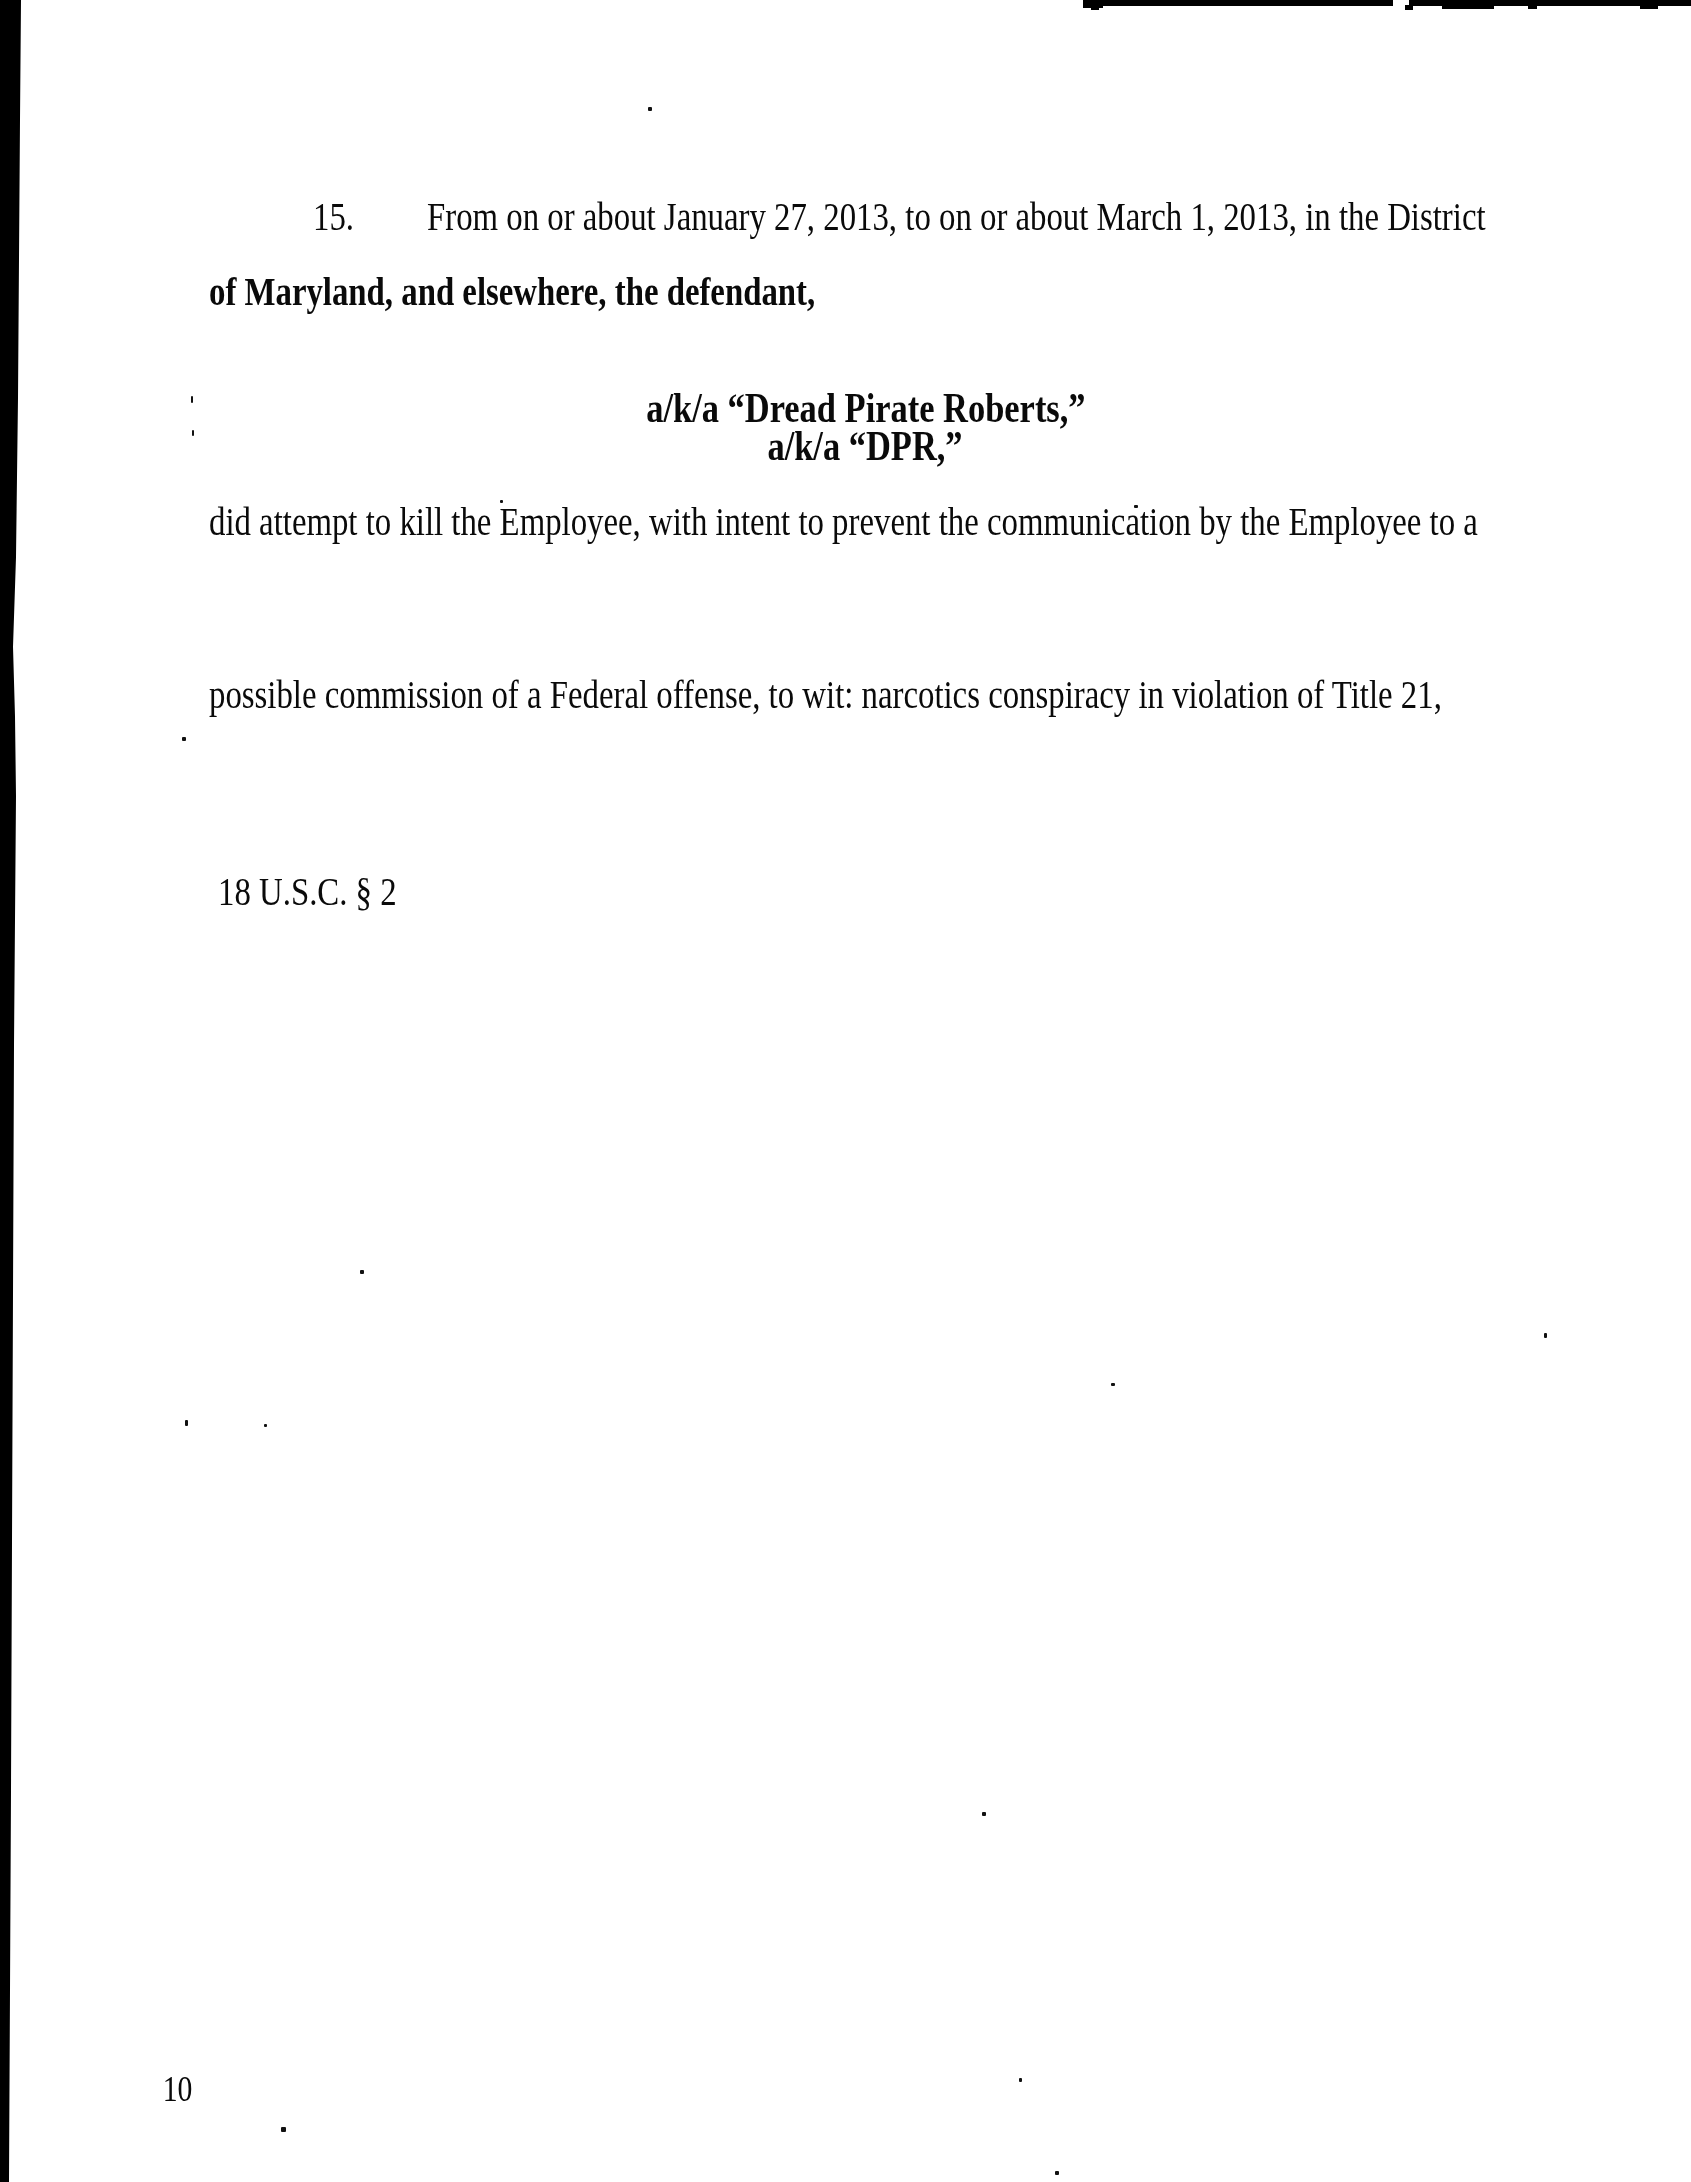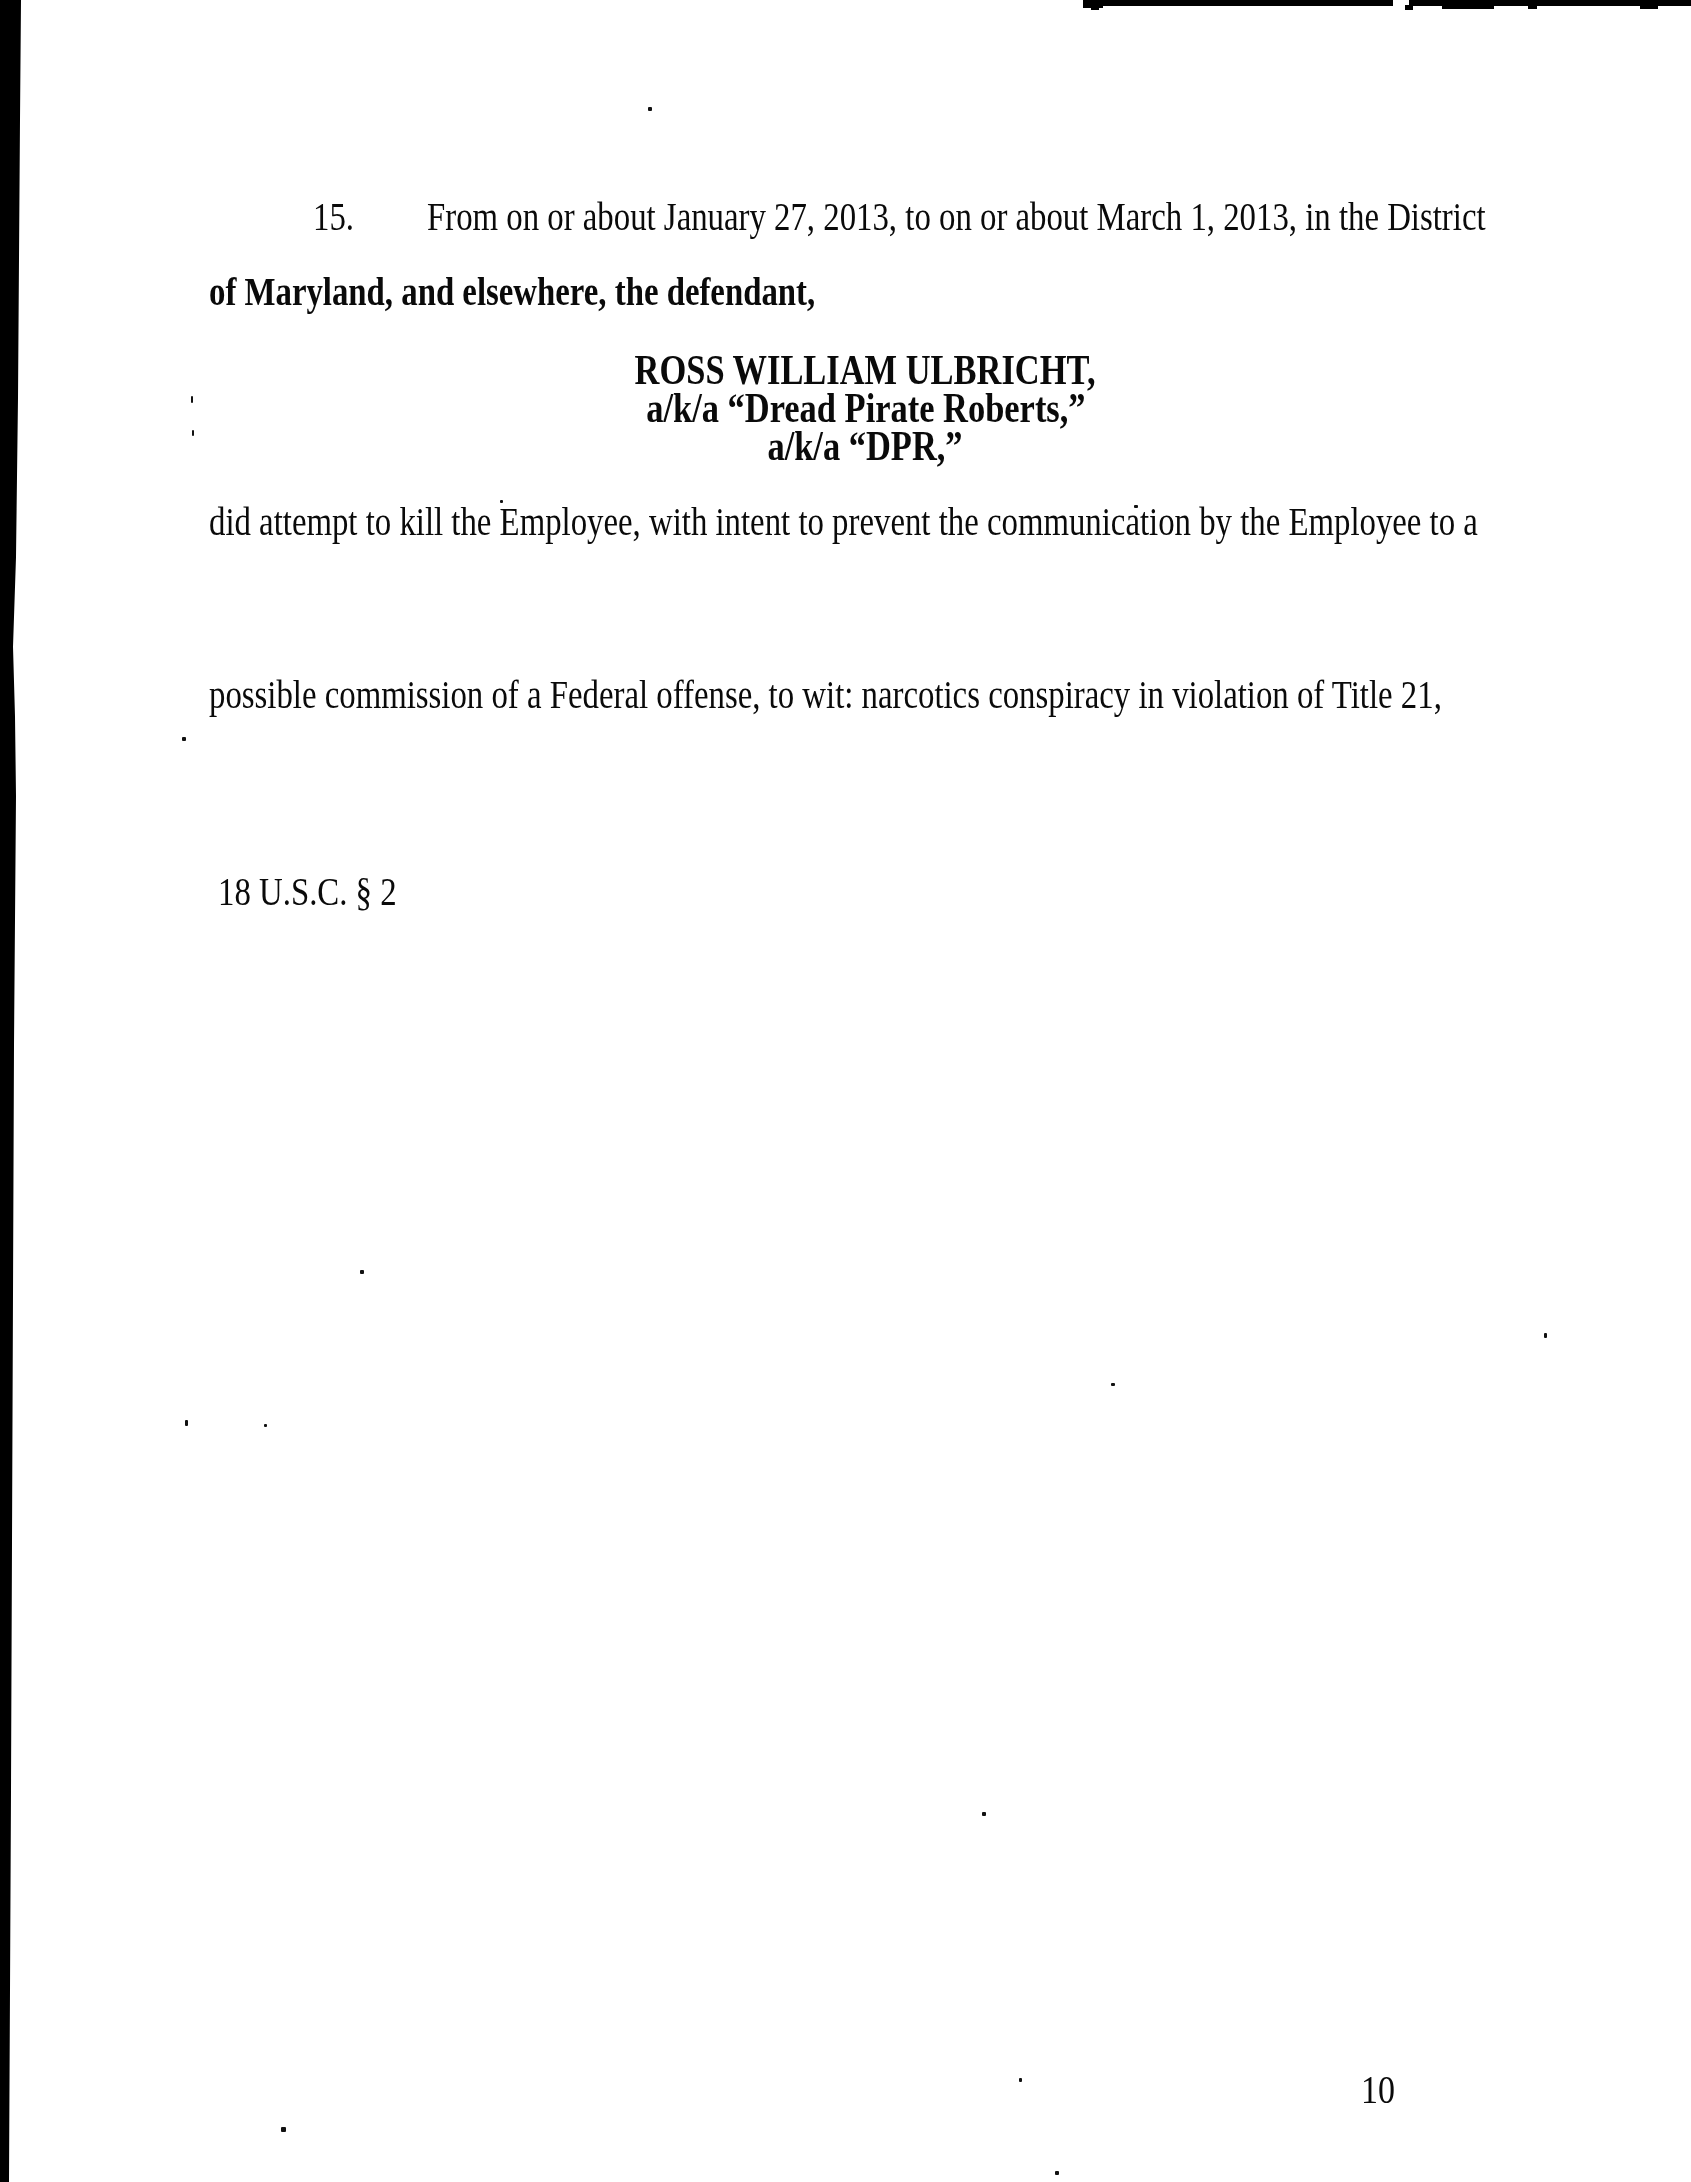--- a/index.html
+++ b/index.html
@@ -39,24 +39,24 @@
     white-space: nowrap;
   }
   .centerwrap .tx {
     display: inline-block;
     transform: scaleX(0.82);
     transform-origin: center center;
   }
   .bold { font-weight: bold; }
   .pagenumwrap {
     position: absolute;
-    left: 169px;
+    left: 160px;
     width: 1229px;
-    text-align: right;
-    font-size: 40px;
+    text-align: left;
+    font-size: 35px;
     line-height: 46px;
   }
   .pagenumwrap .tx {
     display: inline-block;
     transform: scaleX(0.85);
     transform-origin: center center;
   }
   
   .edge-band {
     position: absolute;
@@ -92,23 +92,20 @@
   </div>
 
   <div class="line" style="left:313px; top:194px;">
     <span class="tx">15.</span>
     <span class="tx" style="margin-left:54px;">From on or about January 27, 2013, to on or about March 1, 2013, in the District</span>
   </div>
   <div class="line" style="left:209px; top:269px;font-weight:bold;">
     <span class="tx">of Maryland, and elsewhere, the defendant,</span>
   </div>
 
-  <div class="centerwrap bold" style="top:346px;">
-    <span class="tx">ROSS WILLIAM ULBRICHT,</span>
-  </div>
   <div class="centerwrap bold" style="top:422px;">
     <span class="tx">a/k/a “DPR,”</span>
   </div>
   <div class="centerwrap bold" style="top:384px;">
     <span class="tx">a/k/a “Dread Pirate Roberts,”</span>
   </div>
 
   <div class="line" style="left:209px; top:499px;">
     <span class="tx">did attempt to kill the Employee, with intent to prevent the communication by the Employee to a</span>
   </div>

